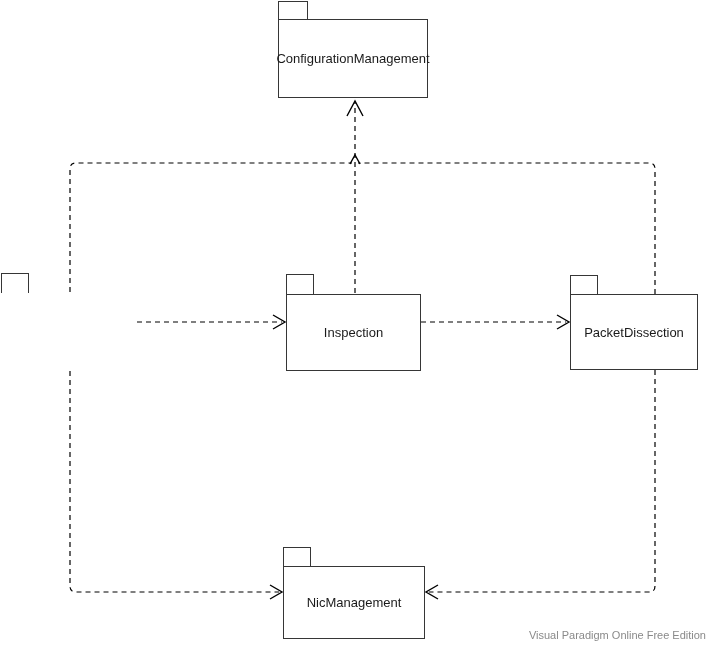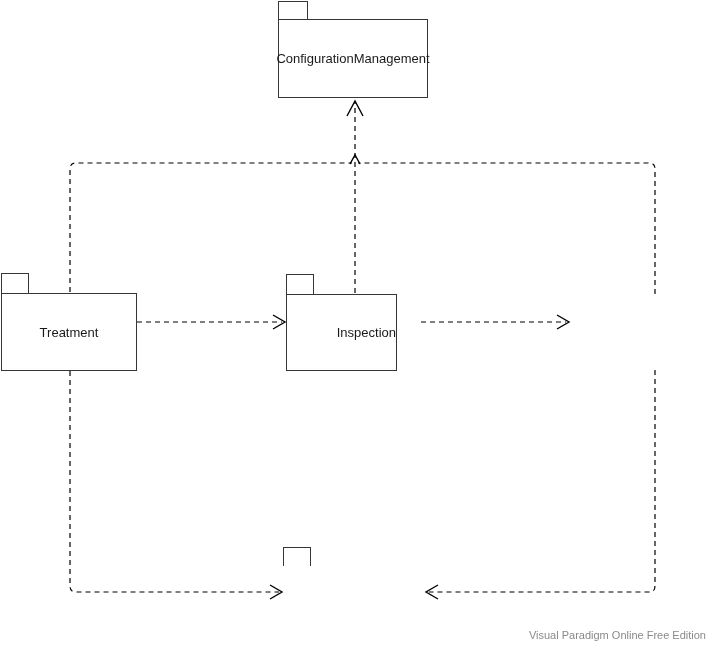--- a/index.html
+++ b/index.html
@@ -59,21 +59,21 @@
   .pkg-configuration-management { left: 278px; top: 1px; }
   .pkg-configuration-management .tab  { width: 30px; height: 18px; }
   .pkg-configuration-management .body { width: 150px; height: 79px; }
 
   .pkg-treatment { left: 1px; top: 273px; }
   .pkg-treatment .tab  { width: 28px; height: 20px; }
   .pkg-treatment .body { width: 136px; height: 78px; }
 
   .pkg-inspection { left: 286px; top: 274px; }
   .pkg-inspection .tab  { width: 28px; height: 20px; }
-  .pkg-inspection .body { width: 111px; height: 77px; justify-content: flex-end; }
+  .pkg-inspection .body { width: 135px; height: 77px; }
 
   .pkg-packet-dissection { left: 570px; top: 275px; }
   .pkg-packet-dissection .tab  { width: 28px; height: 19px; }
   .pkg-packet-dissection .body { width: 128px; height: 76px; }
 
   .pkg-nic-management { left: 283px; top: 547px; }
   .pkg-nic-management .tab  { width: 28px; height: 19px; }
   .pkg-nic-management .body { width: 142px; height: 73px; }
 
   .watermark {
@@ -128,31 +128,37 @@
 
   <div class="package pkg-configuration-management">
     <div class="tab"></div>
     <div class="body">
       <span class="label">ConfigurationManagement</span>
     </div>
   </div>
 
   <div class="package pkg-treatment">
     <div class="tab"></div>
-    <div class="body">
-      <span class="label">Treatment</span>
-    </div>
   </div>
 
   <div class="package pkg-inspection">
     <div class="tab"></div>
     <div class="body">
       <span class="label">Inspection</span>
     </div>
   </div>
 
+  <div class="package pkg-packet-dissection">
+    <div class="tab"></div>
+    <div class="body">
+      <span class="label">PacketDissection</span>
+    </div>
+  </div>
 
   <div class="package pkg-nic-management">
     <div class="tab"></div>
+    <div class="body">
+      <span class="label">NicManagement</span>
+    </div>
   </div>
 
   <div class="watermark">Visual Paradigm Online Free Edition</div>
 </div>
 
 </body></html>

